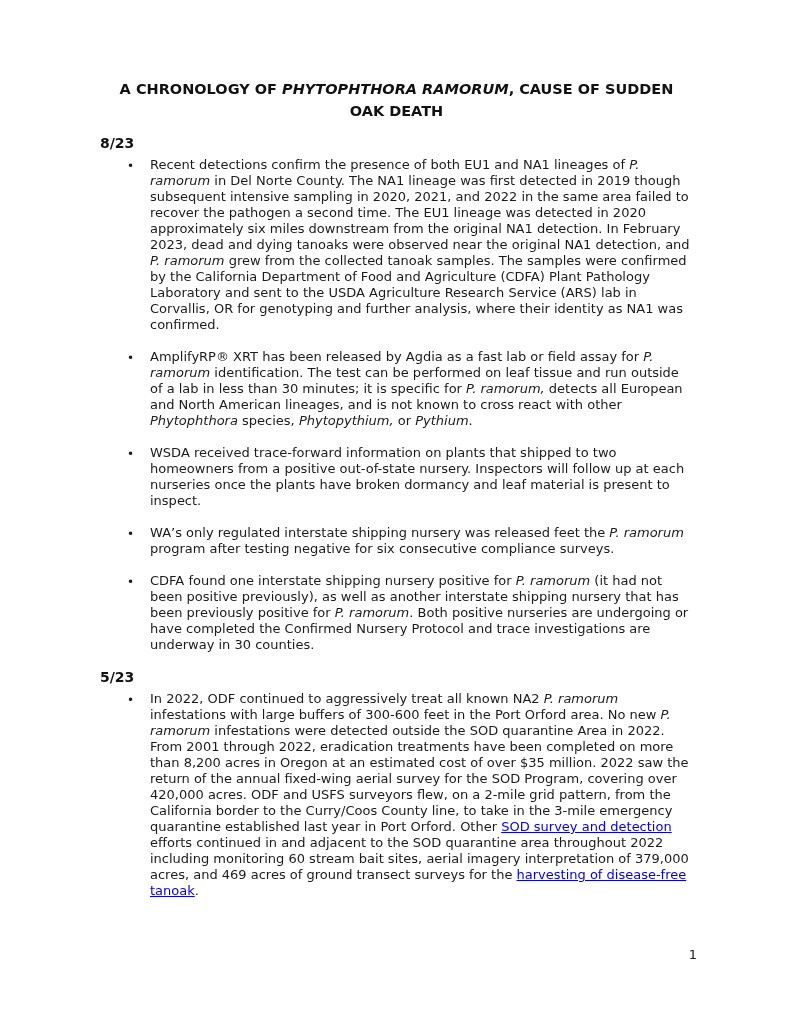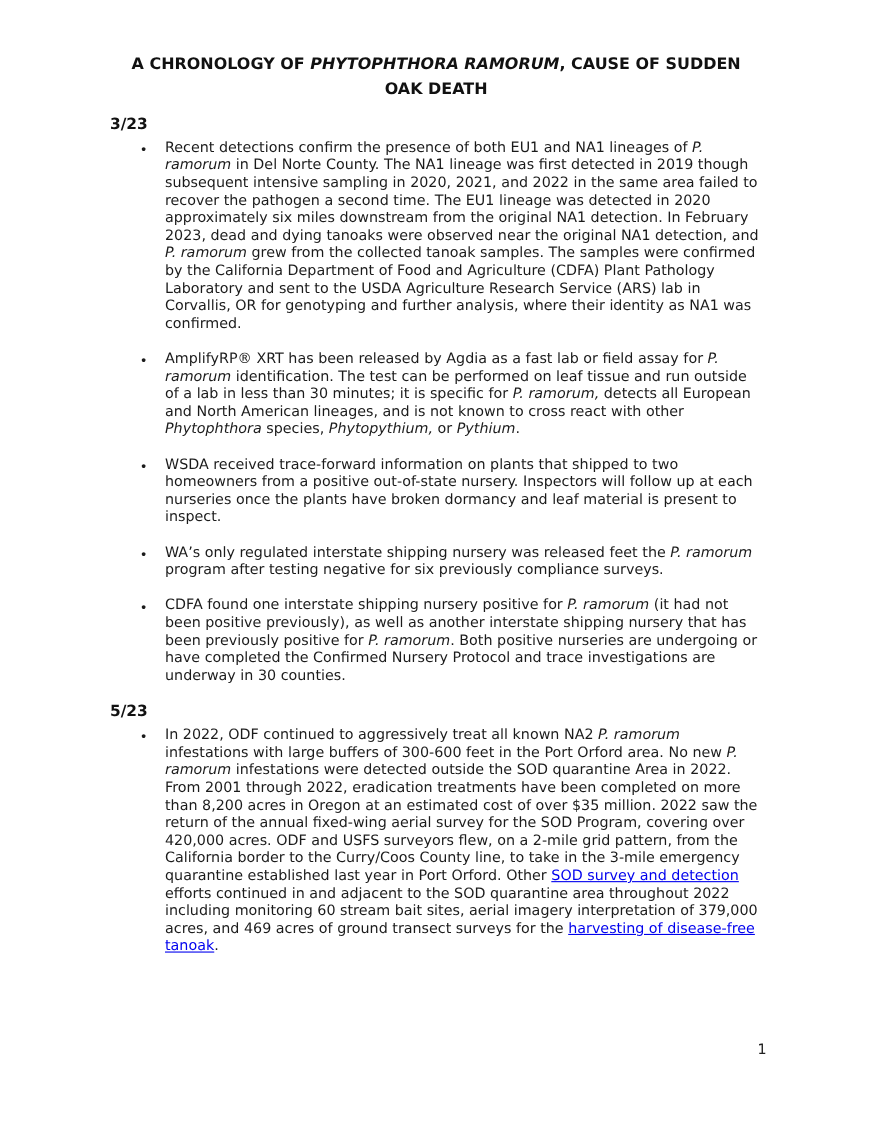--- a/index.html
+++ b/index.html
@@ -10,21 +10,21 @@
   .doc-page {
     position: relative;
     width: 791px;
     height: 1024px;
     background: #ffffff;
     overflow: hidden;
     font-family: "DejaVu Sans", sans-serif;
     color: #1b1b1b;
   }
   .doc-content {
-    padding: 48px 98px 0 100px;
+    padding: 78px 98px 0 100px;
   }
   .doc-title {
     text-align: center;
     font-weight: bold;
     font-size: 14.5px;
     line-height: 22px;
     color: #111111;
   }
   .it { font-style: italic; }
   .section { margin: 0; }
@@ -68,26 +68,26 @@
 </head>
 <body>
 
 <div class="doc-page">
   <div class="doc-content">
     <div class="doc-title">
       <div><span>A CHRONOLOGY OF </span><span class="it">PHYTOPHTHORA RAMORUM</span><span>, CAUSE OF SUDDEN OAK DEATH</span></div>
     </div>
     <div>
         <div class="section">
-          <div class="section-date">3/23</div>
+          <div class="section-date">8/23</div>
           <ul class="bullets">
             <li class="bullet"><span class="marker">•</span><span class="bullet-text"><span>Recent detections confirm the presence of both EU1 and NA1 lineages of </span><span class="it">P. ramorum</span><span> in Del Norte County. The NA1 lineage was first detected in 2019 though subsequent intensive sampling in 2020, 2021, and 2022 in the same area failed to recover the pathogen a second time. The EU1 lineage was detected in 2020 approximately six miles downstream from the original NA1 detection. In February 2023, dead and dying tanoaks were observed near the original NA1 detection, and </span><span class="it">P. ramorum</span><span> grew from the collected tanoak samples. The samples were confirmed by the California Department of Food and Agriculture (CDFA) Plant Pathology Laboratory and sent to the USDA Agriculture Research Service (ARS) lab in Corvallis, OR for genotyping and further analysis, where their identity as NA1 was confirmed.</span></span></li>
             <li class="bullet"><span class="marker">•</span><span class="bullet-text"><span>AmplifyRP® XRT has been released by Agdia as a fast lab or field assay for </span><span class="it">P. ramorum</span><span> identification. The test can be performed on leaf tissue and run outside of a lab in less than 30 minutes; it is specific for </span><span class="it">P. ramorum,</span><span> detects all European and North American lineages, and is not known to cross react with other </span><span class="it">Phytophthora</span><span> species, </span><span class="it">Phytopythium,</span><span> or </span><span class="it">Pythium</span><span>.</span></span></li>
             <li class="bullet"><span class="marker">•</span><span class="bullet-text"><span>WSDA received trace-forward information on plants that shipped to two homeowners from a positive out-of-state nursery. Inspectors will follow up at each nurseries once the plants have broken dormancy and leaf material is present to inspect.</span></span></li>
-            <li class="bullet"><span class="marker">•</span><span class="bullet-text"><span>WA’s only regulated interstate shipping nursery was released feet the </span><span class="it">P. ramorum</span><span> program after testing negative for six previously compliance surveys.</span></span></li>
+            <li class="bullet"><span class="marker">•</span><span class="bullet-text"><span>WA’s only regulated interstate shipping nursery was released feet the </span><span class="it">P. ramorum</span><span> program after testing negative for six consecutive compliance surveys.</span></span></li>
           </ul>
         </div>
         <div class="section">
           <ul class="bullets">
             <li class="bullet"><span class="marker">•</span><span class="bullet-text"><span>CDFA found one interstate shipping nursery positive for </span><span class="it">P. ramorum</span><span> (it had not been positive previously), as well as another interstate shipping nursery that has been previously positive for </span><span class="it">P. ramorum</span><span>. Both positive nurseries are undergoing or have completed the Confirmed Nursery Protocol and trace investigations are underway in 30 counties.</span></span></li>
           </ul>
         </div>
         <div class="section">
           <div class="section-date">5/23</div>
           <ul class="bullets">

